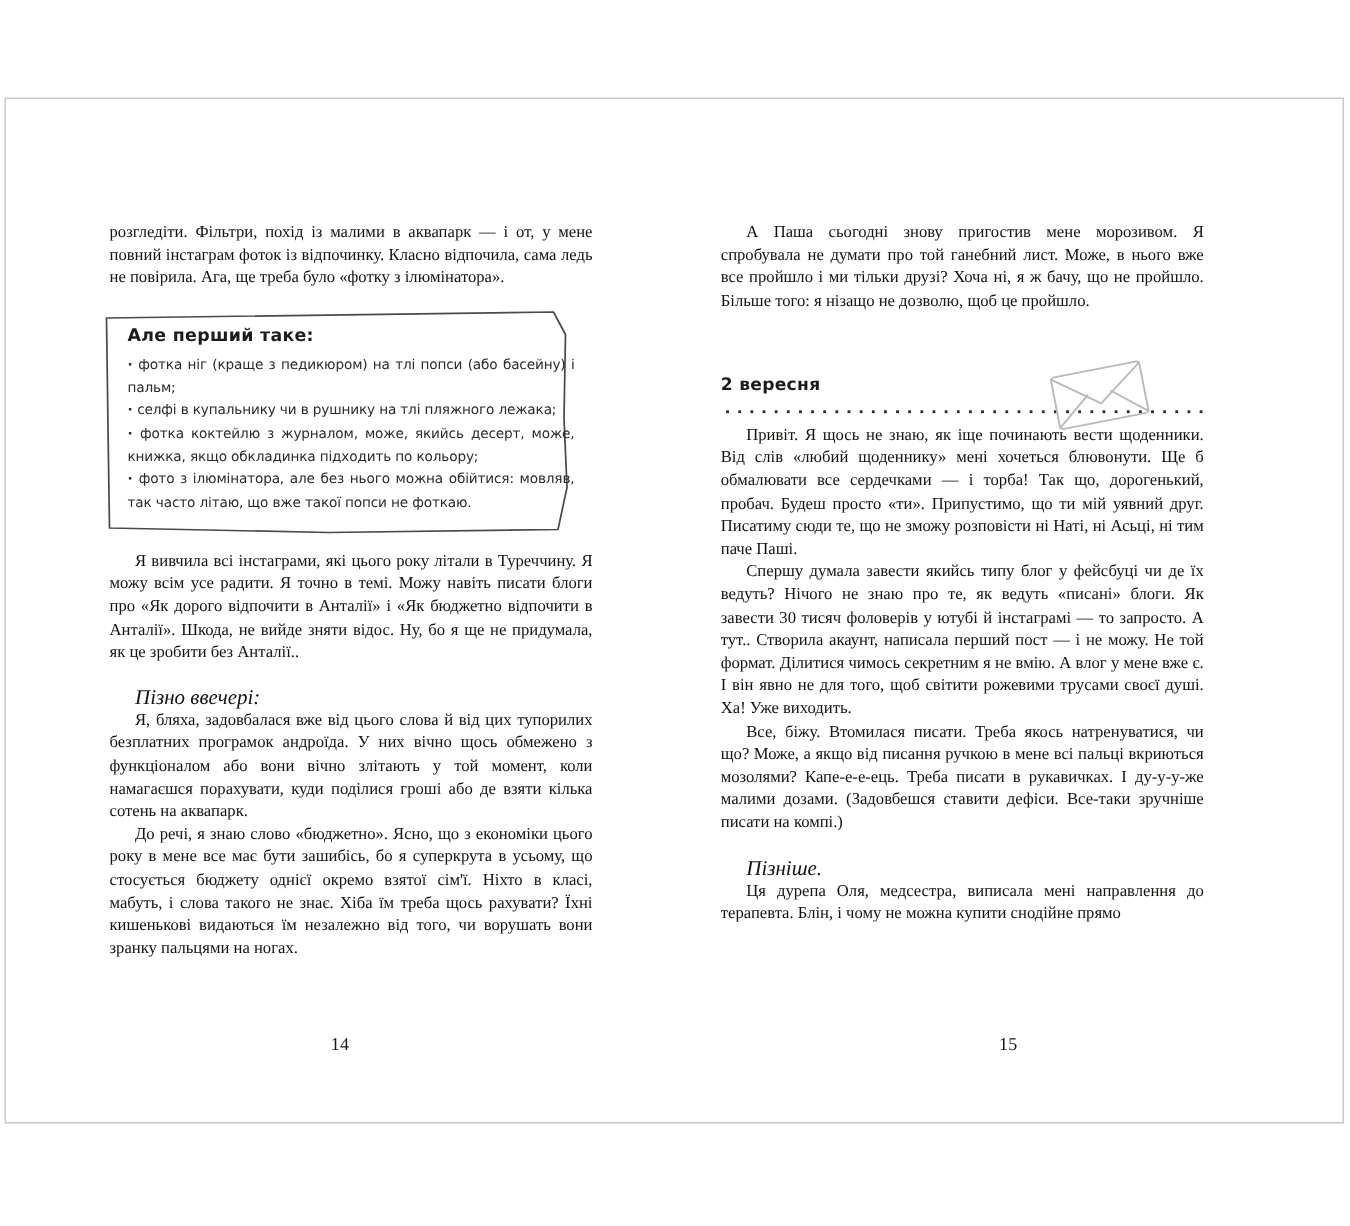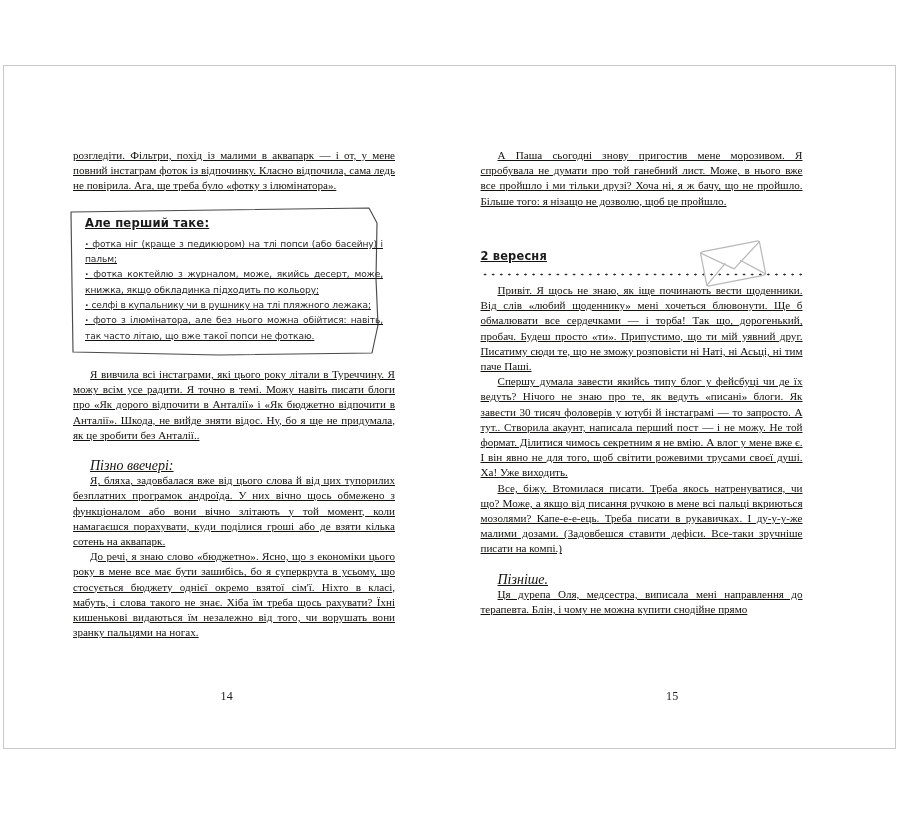--- a/index.html
+++ b/index.html
@@ -44,21 +44,20 @@
   .column {
     position: absolute;
     top: 82px;
     width: 322px;
     font-size: 11.1px;
     line-height: 15.2px;
     color: #14120f;
     text-align: justify;
     -webkit-hyphens: none;
     hyphens: none;
-    text-decoration: underline;
   }
   .page-left .column  { left: 69px; }
   .page-right .column { left: 31px; }
 
   p.para {
     margin: 0;
     text-indent: 17px;
     text-align: justify;
   }
   p.para.no-indent { text-indent: 0; }
@@ -169,23 +168,23 @@
         <p class="para no-indent">розгледіти. Фільтри, похід із малими в аквапарк — і от, у мене повний інстаграм фоток із відпочинку. Класно відпочила, сама ледь не повірила. Ага, ще треба було «фотку з ілюмінатора».</p>
 
         <div class="rulebox-wrap">
           <svg class="rulebox-svg" viewBox="0 0 330 152" preserveAspectRatio="none">
             <path d="M2,7 L300,3 L308,18 L307,74 L309,120 L303,148 L150,150 L4,147 L3,80 Z" fill="#ffffff" stroke="#4a4a4a" stroke-width="1.15" stroke-linejoin="round"></path>
           </svg>
           <div class="rulebox-inner">
             <p class="rulebox-title">Але перший таке:</p>
             <ul class="rulebox-list">
               <li>фотка ніг (краще з педикюром) на тлі попси (або басейну) і пальм;</li>
+              <li>селфі в купальнику чи в рушнику на тлі пляжного лежака;</li>
               <li>фотка коктейлю з журналом, може, якийсь десерт, може, книжка, якщо обкладинка підходить по кольору;</li>
-              <li>селфі в купальнику чи в рушнику на тлі пляжного лежака;</li>
-              <li>фото з ілюмінатора, але без нього можна обійтися: навіть, так часто літаю, що вже такої попси не фоткаю.</li>
+              <li>фото з ілюмінатора, але без нього можна обійтися: мовляв, так часто літаю, що вже такої попси не фоткаю.</li>
             </ul>
           </div>
         </div>
 
         <p class="para">Я вивчила всі інстаграми, які цього року літали в Туреччину. Я можу всім усе радити. Я точно в темі. Можу навіть писати блоги про «Як дорого відпочити в Анталії» і «Як бюджетно відпочити в Анталії». Шкода, не вийде зняти відос. Ну, бо я ще не придумала, як це зробити без Анталії..</p>
 
         <div class="gap-md"></div>
 
         <p class="subhead">Пізно ввечері:</p>
 

